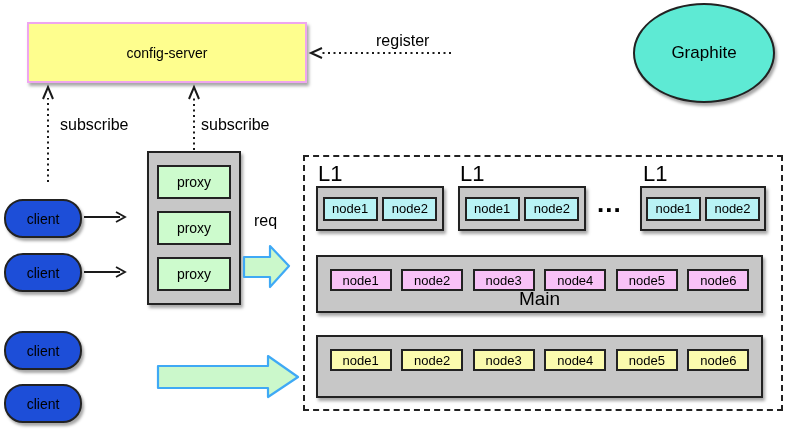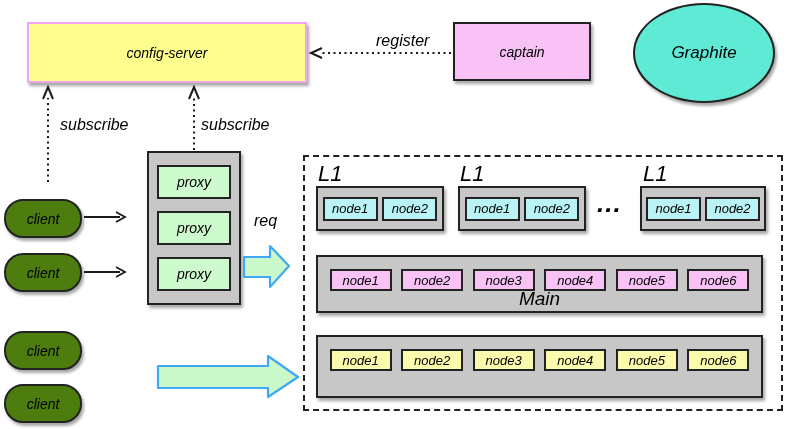--- a/index.html
+++ b/index.html
@@ -1,33 +1,33 @@
 <!DOCTYPE html>
 <html><head>
 <meta charset="utf-8">
 <style>
   html,body{margin:0;padding:0;background:#fff;}
   .canvas{
     position:relative;width:788px;height:429px;background:#ffffff;
-    font-family:"Liberation Sans", sans-serif;color:#000;overflow:hidden;font-style:italic;
+    font-family:"Liberation Sans", sans-serif;color:#000;overflow:hidden;
   }
   .overlay{position:absolute;left:0;top:0;width:788px;height:429px;pointer-events:none;z-index:3;}
   .box{position:absolute;display:flex;align-items:center;justify-content:center;box-sizing:content-box;z-index:2;}
   .shadow{box-shadow:2px 3px 3px rgba(0,0,0,0.35);}
   .lbl{position:absolute;font-size:16px;white-space:nowrap;z-index:4;}
 
   .config{left:27px;top:22px;width:276px;height:57px;background:#FEFE8E;border:2px solid #EFA6EF;font-size:14px;}
   .captain{left:453px;top:22px;width:134px;height:55px;background:#F8C2F7;border:2px solid #222;font-size:14px;}
   .graphite{left:633px;top:3px;width:138px;height:96px;background:#5eead4;border:2px solid #222;border-radius:50%;font-size:17px;}
 
   .proxy-stack{left:147px;top:151px;width:90px;height:150px;background:#C7C7C7;border:2px solid #222;
     display:flex;flex-direction:column;align-items:center;justify-content:space-evenly;}
   .proxy{width:70px;height:30px;background:#CDFBCD;border:2px solid #222;display:flex;align-items:center;justify-content:center;font-size:14px;}
 
-  .client{position:absolute;left:4px;width:74px;height:35px;background:#4d7c0f;border:2px solid #222;border-radius:19px;
+  .client{position:absolute;left:4px;width:74px;height:35px;background:#1d4ed8;border:2px solid #222;border-radius:19px;
     display:flex;align-items:center;justify-content:center;font-size:14px;z-index:2;}
 
   .dashed-box{position:absolute;left:303px;top:155px;width:476px;height:252px;border:2px dashed #222;z-index:1;}
 
   .l1-title{position:absolute;font-size:22px;z-index:2;}
   .l1-box{position:absolute;top:186px;width:124px;height:41px;background:#C7C7C7;border:2px solid #222;
     display:flex;align-items:center;justify-content:space-evenly;z-index:2;}
   .l1-node{width:51px;height:20px;background:#B9F3F5;border:2px solid #222;display:flex;align-items:center;justify-content:center;font-size:13px;}
   .ellipsis{position:absolute;left:597px;top:188px;font-size:26px;font-weight:bold;letter-spacing:1px;z-index:2;}
 
@@ -71,23 +71,20 @@
       <path d="M116,267 L125,272 L116,277" stroke-width="1.8"></path>
     </g>
 
     <polygon points="244,257 270,257 270,246 289,266 270,287 270,277 244,277" fill="#CBF8CB" stroke="#3FA9F5" stroke-width="2.2" stroke-linejoin="round"></polygon>
 
     <polygon points="158,366 268,366 268,356 298,377 268,397 268,388 158,388" fill="#CBF8CB" stroke="#3FA9F5" stroke-width="2.2" stroke-linejoin="round"></polygon>
   </svg>
 
   <div class="box config shadow">
     <span>config-server</span>
-  </div>
-  <div class="box captain shadow">
-    <span>captain</span>
   </div>
   <div class="box graphite shadow">
     <span>Graphite</span>
   </div>
 
   <span class="lbl" style="left:376px;top:32px;">register</span>
   <span class="lbl" style="left:60px;top:116px;">subscribe</span>
   <span class="lbl" style="left:201px;top:116px;">subscribe</span>
   <span class="lbl" style="left:254px;top:212px;">req</span>
 

